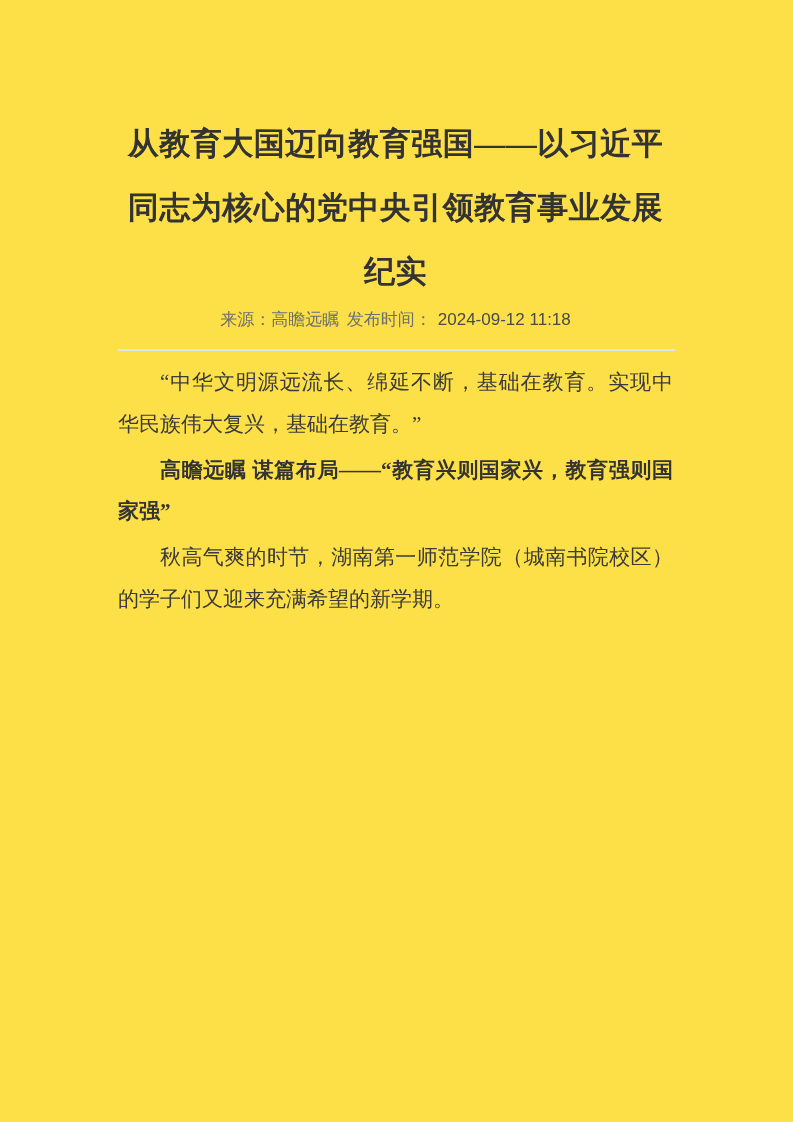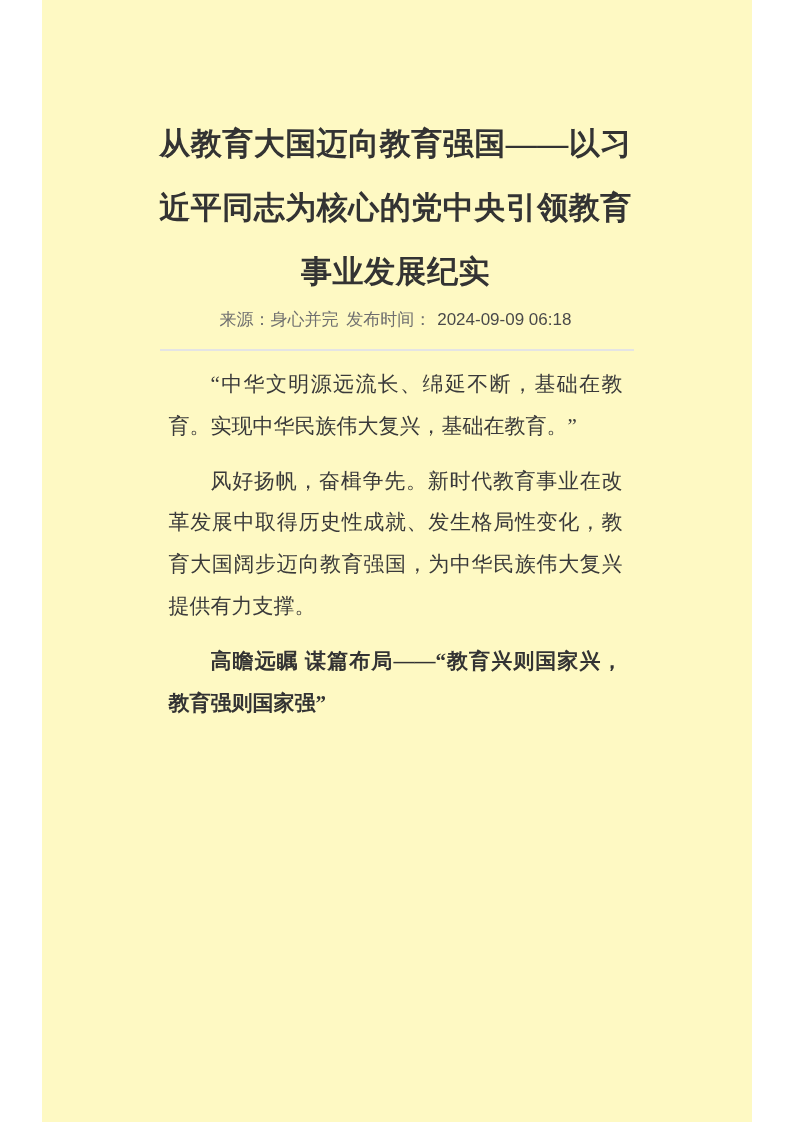--- a/index.html
+++ b/index.html
@@ -2,24 +2,24 @@
 <html><head>
 <meta charset="utf-8">
 <style>
   html, body {
     margin: 0;
     padding: 0;
     background: #ffffff;
   }
   .page {
     position: relative;
-    width: 710px;
+    width: 793px;
     height: 1122px;
     margin: 0 auto;
-    background: #fef9c3;
+    background: #fde047;
     box-sizing: border-box;
     padding: 112px 116px 0 114px;
     font-family: "Liberation Serif", "DejaVu Serif", serif;
     color: #383838;
     overflow: hidden;
   }
   .title {
     margin: 0;
     font-size: 31px;
     font-weight: 700;
@@ -52,40 +52,40 @@
   }
   .body {
     margin-top: 11px;
     font-size: 21px;
     line-height: 41.8px;
     text-align: justify;
     text-justify: inter-ideograph;
     color: #3a3a3a;
   }
   .body p {
-    margin: 13px;
+    margin: 4px;
     text-indent: 2em;
   }
   .body p.section-heading {
     font-weight: 700;
     color: #333333;
   }
 </style>
 </head>
 <body>
 
 <div class="page">
 
   <h1 class="title">从教育大国迈向教育强国——以习近平同志为核心的党中央引领教育事业发展纪实</h1>
 
   <div class="meta">
-    <span class="meta-source-label">来源：</span><span class="meta-source-value">身心并完</span><span class="meta-time-label">发布时间：</span><span class="meta-time-value">2024-09-09 06:18</span>
+    <span class="meta-source-label">来源：</span><span class="meta-source-value">高瞻远瞩</span><span class="meta-time-label">发布时间：</span><span class="meta-time-value">2024-09-12 11:18</span>
   </div>
 
   <hr class="divider">
 
   <div class="body">
     <p>“中华文明源远流长、绵延不断，基础在教育。实现中华民族伟大复兴，基础在教育。”</p>
-    <p>风好扬帆，奋楫争先。新时代教育事业在改革发展中取得历史性成就、发生格局性变化，教育大国阔步迈向教育强国，为中华民族伟大复兴提供有力支撑。</p>
     <p class="section-heading">高瞻远瞩 谋篇布局——“教育兴则国家兴，教育强则国家强”</p>
+    <p>秋高气爽的时节，湖南第一师范学院（城南书院校区）的学子们又迎来充满希望的新学期。</p>
   </div>
 
 </div>
 
 </body></html>

